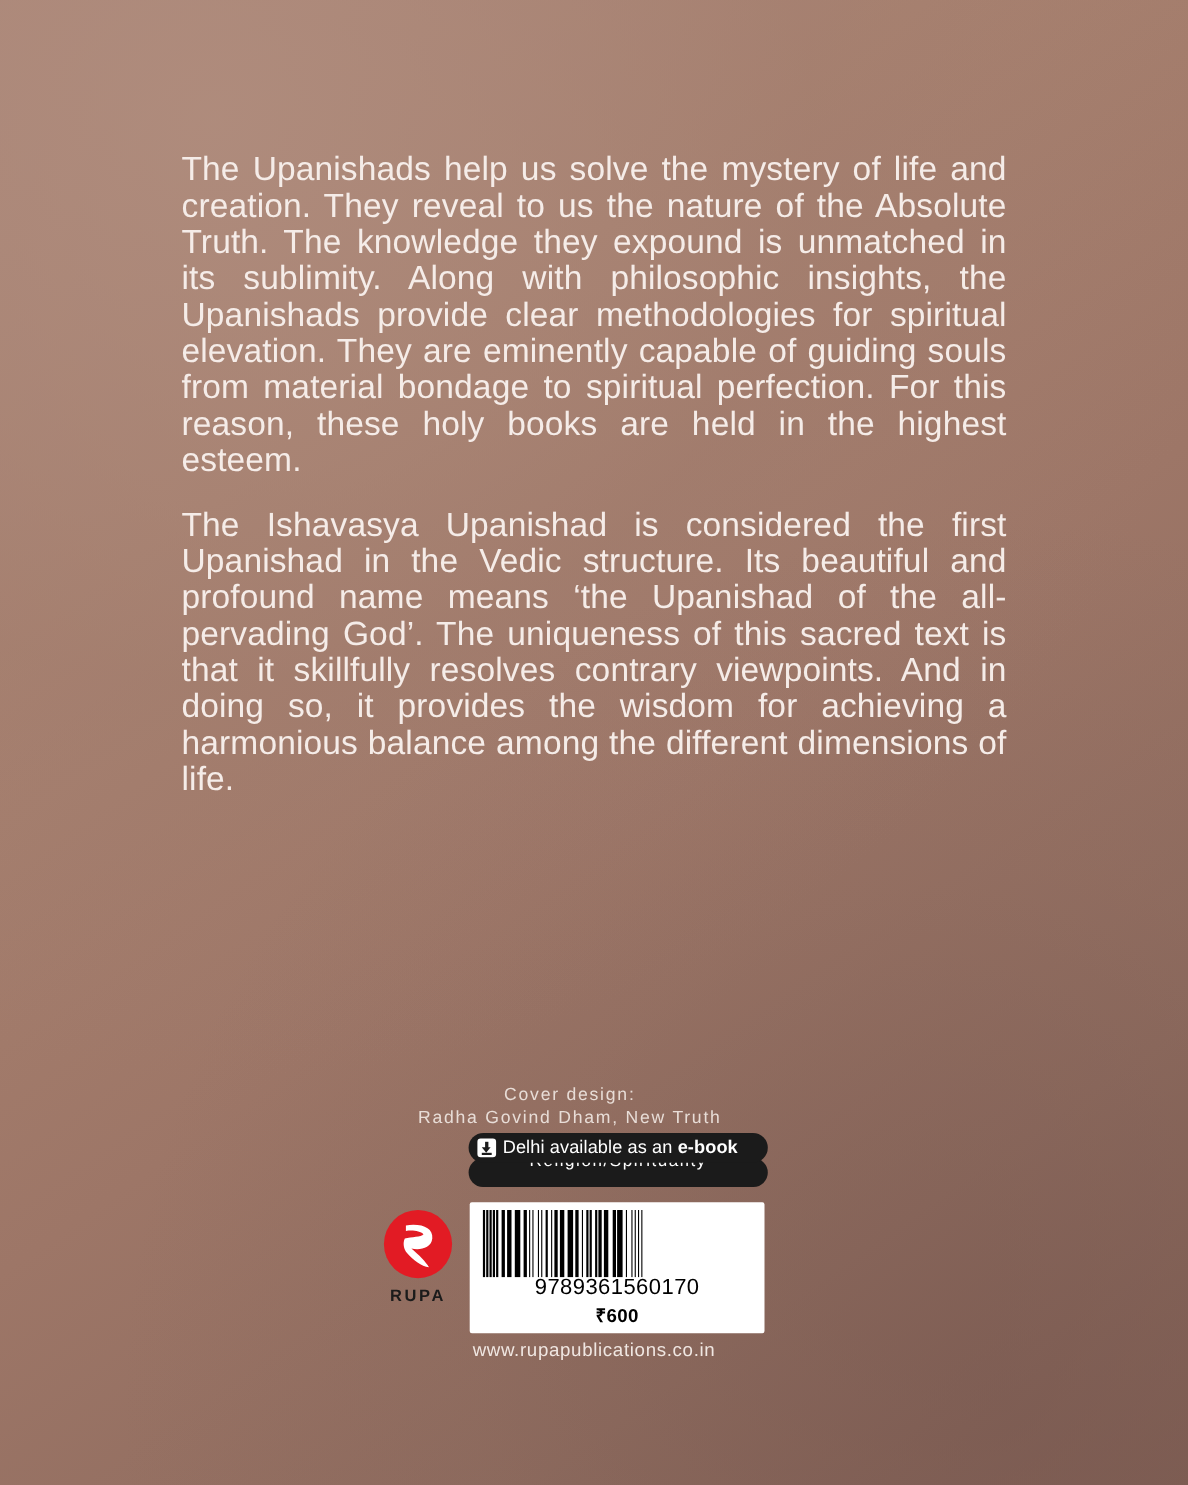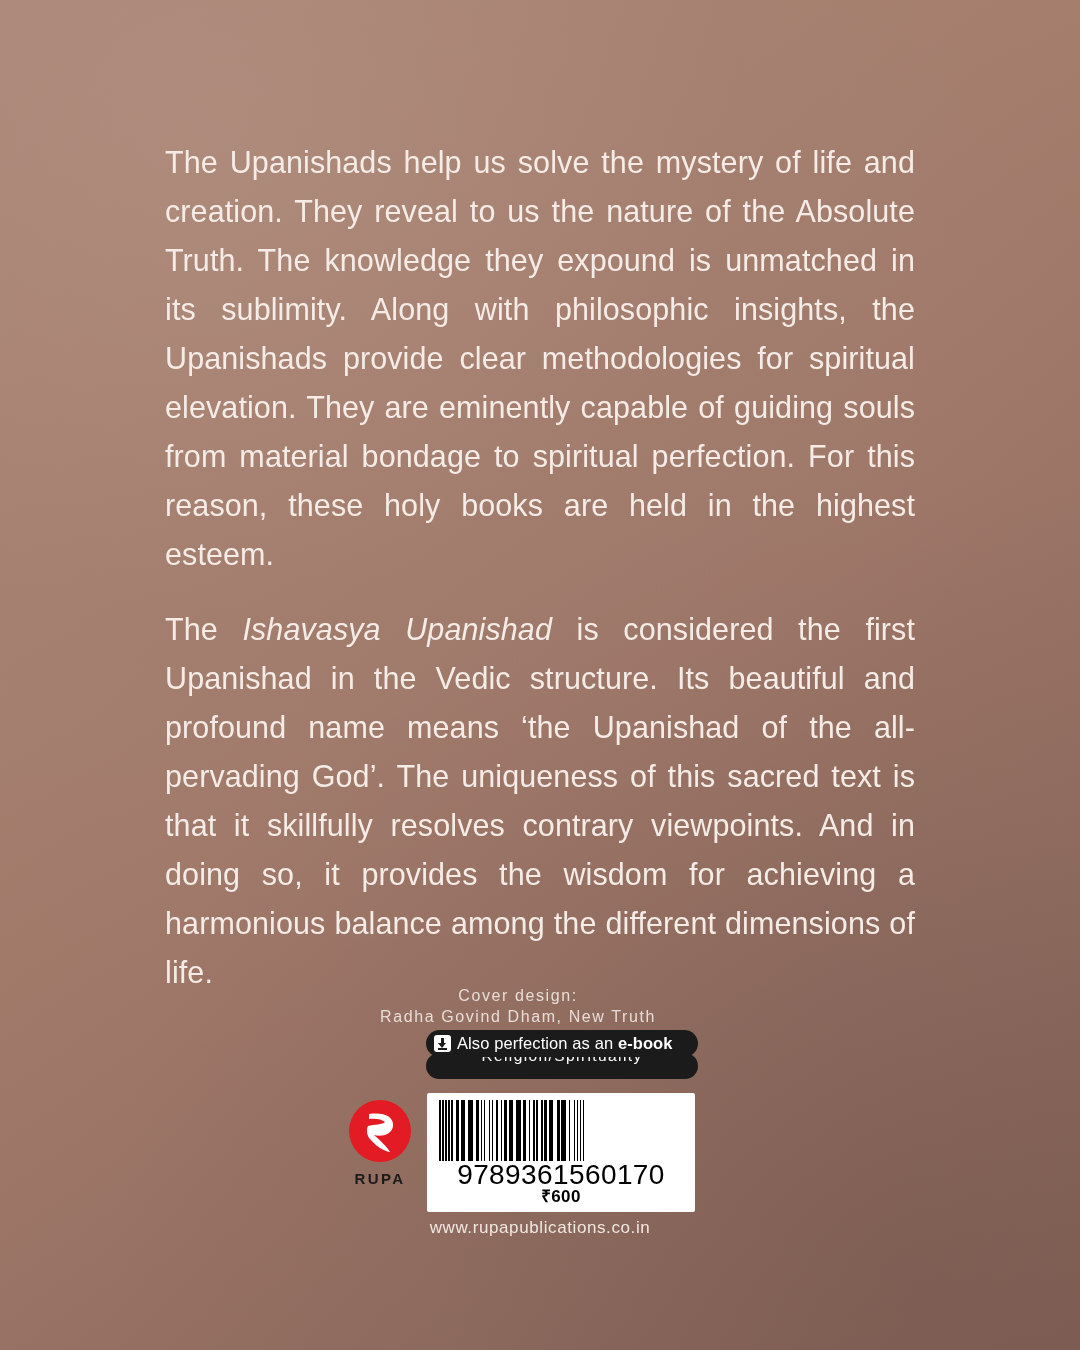--- a/index.html
+++ b/index.html
@@ -27,29 +27,29 @@
   .copy {
     position: absolute;
     left: 165px;
     top: 138px;
     width: 750px;
   }
 
   .para {
     color: #f5ece8;
     font-size: 30.5px;
-    line-height: 49px;
+    line-height: 33px;
     text-align: justify;
     text-justify: inter-word;
     letter-spacing: 0.1px;
     margin: 0 0 26px 0;
     font-weight: 400;
   }
   .para:last-child { margin-bottom: 0; }
-  .para .ital { font-style: italic; }
+  .para .ital { }
 
   
   .bottom {
     position: absolute;
     left: 0;
     top: 985px;
     width: 1036px;
   }
 
   .credit {
@@ -166,21 +166,21 @@
     align-items: stretch;
   }
   .bars i { display: block; background: #000; height: 100%; }
   .isbn {
     position: absolute;
     left: 0;
     top: 66px;
     width: 268px;
     text-align: center;
     color: #000;
-    font-size: 28px;
+    font-size: 20px;
     letter-spacing: 0.4px;
   }
   .price {
     position: absolute;
     left: 0;
     top: 91px;
     width: 268px;
     text-align: center;
     color: #000;
     font-size: 17px;
@@ -245,21 +245,21 @@
     </div>
 
     <div class="badges">
       <div class="genre-pill">
         <span class="txt">Religion/Spirituality</span>
       </div>
       <div class="ebook-pill">
         <span class="dl">
             <span class="dl-base"></span>
           </span>
-        <span class="txt"><span>Also perfection as an </span><b>e-book</b></span>
+        <span class="txt"><span>Delhi available as an </span><b>e-book</b></span>
       </div>
     </div>
   </div>
 
   <div class="barcode-panel">
     <div class="bars" id="bars">
         <i style="width: 1.55px; background: rgb(0, 0, 0);"></i>
         <i style="width: 1.55px; background: transparent;"></i>
         <i style="width: 1.55px; background: rgb(0, 0, 0);"></i>
         <i style="width: 1.55px; background: transparent;"></i>

